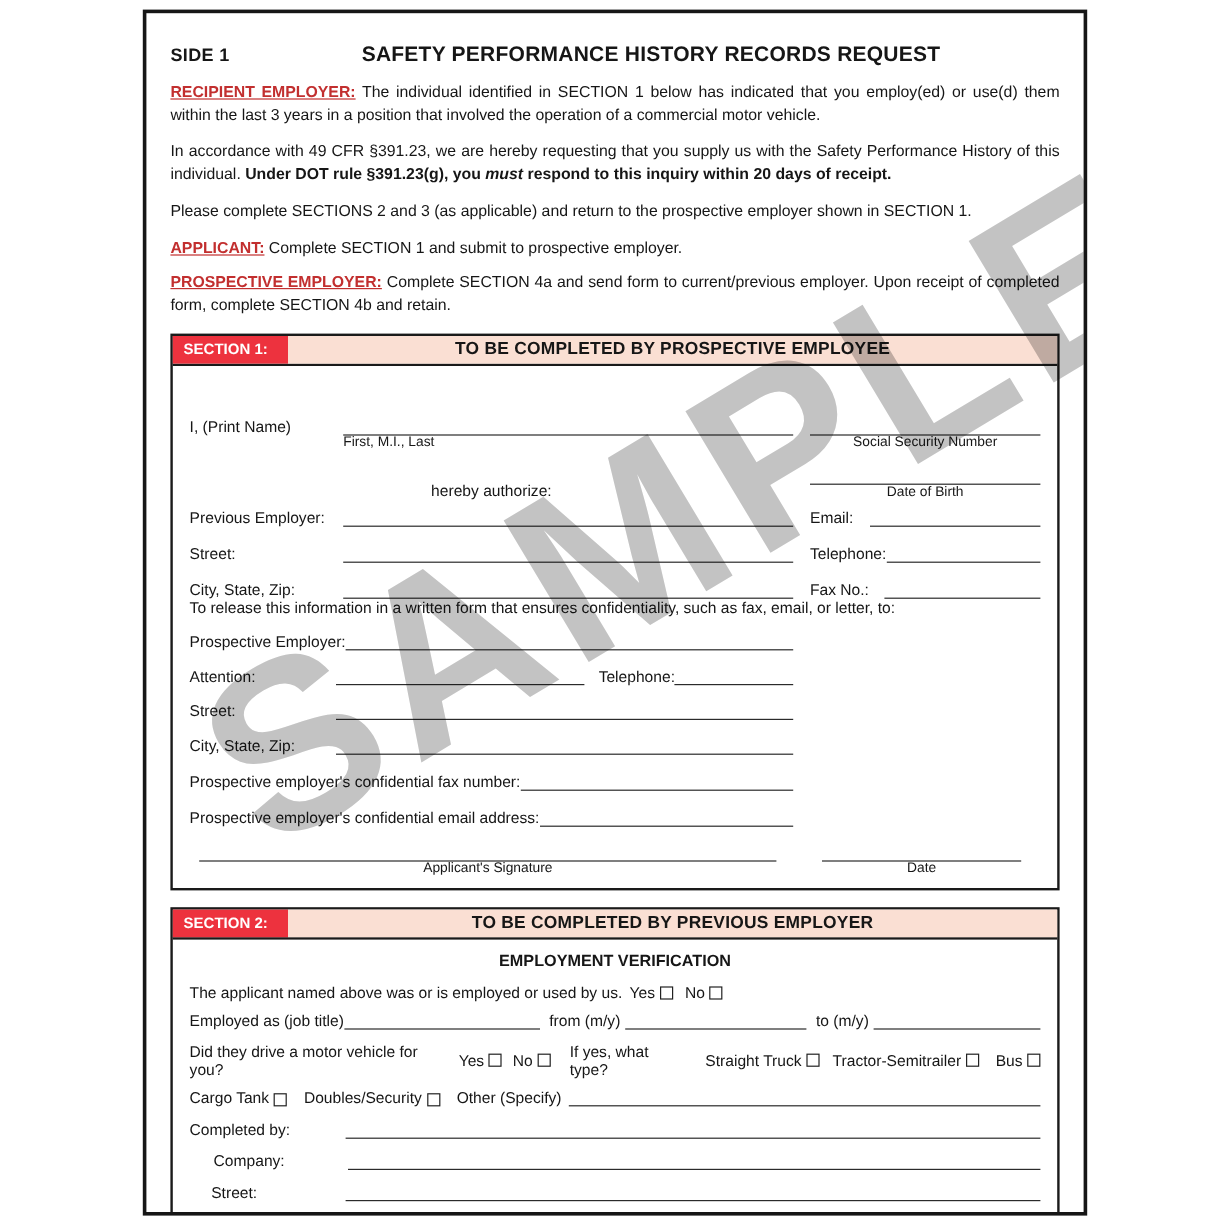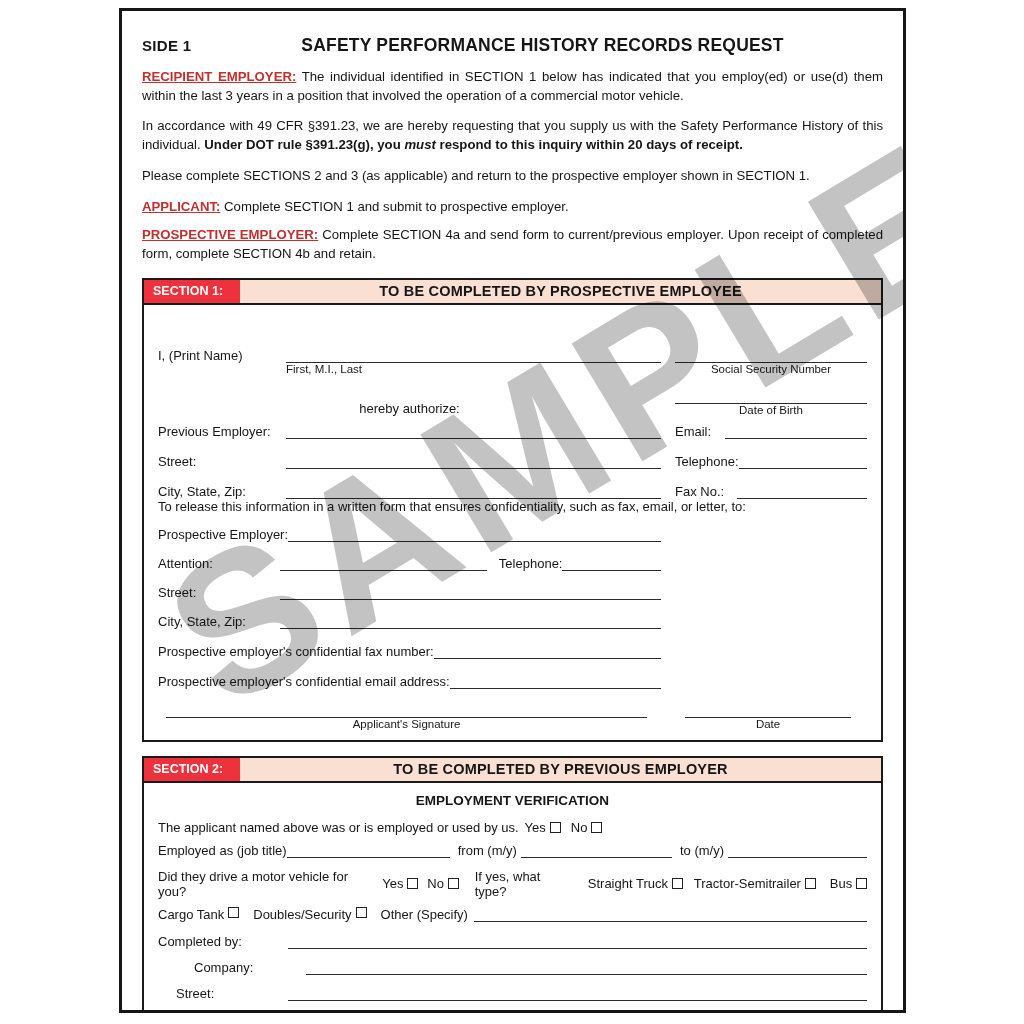--- a/index.html
+++ b/index.html
@@ -201,35 +201,35 @@
             <span class="cbox"></span>
           <span style="margin-left:16px">If yes, what type?</span>
           <span class="lbl" style="margin-left:14px">Straight Truck</span>
             <span class="cbox"></span>
           <span class="lbl" style="margin-left:11px">Tractor-Semitrailer</span>
             <span class="cbox"></span>
           <span class="lbl" style="margin-left:14px">Bus</span>
             <span class="cbox"></span>
         </div>
 
-        <div class="row" style="margin-top:8px; align-items:flex-start">
+        <div class="row" style="margin-top:8px; align-items:flex-end">
           <span class="lbl">Cargo Tank</span>
             <span class="cbox"></span>
           <span class="lbl" style="margin-left:14px">Doubles/Security</span>
             <span class="cbox"></span>
           <span class="lbl" style="margin-left:14px; margin-right:6px">Other (Specify)</span>
           <span class="line" style="align-self:flex-end"></span>
         </div>
 
         <div class="row" style="margin-top:12px">
           <span class="lbl" style="width:130px">Completed by:</span>
           <span class="line"></span>
         </div>
         <div class="row" style="margin-top:11px">
-          <span class="lbl" style="width:112px; margin-left:36px">Company:</span>
+          <span class="lbl" style="width:112px; margin-left:20px">Company:</span>
           <span class="line"></span>
         </div>
         <div class="row" style="margin-top:11px">
           <span class="lbl" style="width:112px; margin-left:18px">Street:</span>
           <span class="line"></span>
         </div>
         <div class="row" style="margin-top:11px">
           <span class="lbl" style="margin-left:18px; margin-right:4px">City, State, Zip:</span>
 
           <span class="lbl" style="margin-left:10px; margin-right:4px">Telephone:</span>

